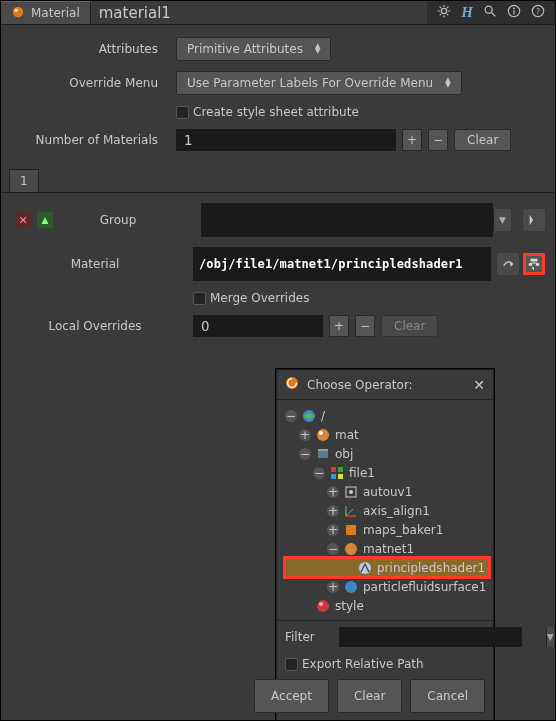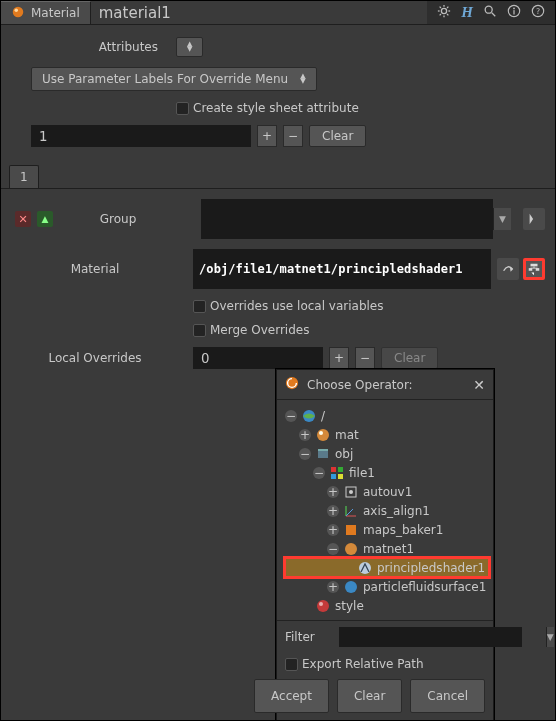--- a/index.html
+++ b/index.html
@@ -53,21 +53,21 @@
 
 .folder-tab-strip{display:flex;padding-left:8px;border-bottom:1px solid #1e1e1e;margin-top:4px}
 .folder-tab{background:var(--bg3);padding:4px 10px;border:1px solid #1e1e1e;border-bottom:none;border-radius:2px 2px 0 0}
 
 .mat-block{padding:10px 10px 14px 4px}
 .mat-top{display:flex;align-items:center;gap:6px;margin-bottom:10px}
 .mat-del{width:16px;height:16px;background:#5a2a2a;color:#f88;display:flex;align-items:center;justify-content:center;border-radius:2px;font-size:11px;cursor:pointer}
 .mat-up{width:16px;height:16px;background:#2a5a2a;color:#8f8;display:flex;align-items:center;justify-content:center;border-radius:2px;font-size:9px;cursor:pointer}
 .lbl2{width:165px;text-align:center;padding-right:18px;color:var(--txt)}
 
-.wide-field{flex:1;background:var(--field);border:none;height:40px;color:var(--txt);padding:0 6px;font-size:12px}
+.wide-field{flex:1;background:var(--field);border:none;height:34px;color:var(--txt);padding:0 6px;font-size:12px}
 .path-bold{font-weight:bold;font-family:"Lucida Console",monospace;letter-spacing:.1px;color:#fff}
 .ddarrow{width:18px;height:22px;background:var(--bg3);display:flex;align-items:center;justify-content:center;color:#aaa;cursor:pointer;font-size:9px;border-left:1px solid #222}
 .side-btn{width:22px;height:22px;background:var(--bg3);display:flex;align-items:center;justify-content:center;cursor:pointer;border-radius:2px}
 .side-btn svg{width:14px;height:14px}
 .jump-curr{color:#ccc}
 .red-square{border:3px solid var(--red);padding:0}
 
 
 .dialog{
   position:absolute;
@@ -152,46 +152,49 @@
           <text x="8" y="11.5" text-anchor="middle" font-size="9" fill="#bbb">?</text>
         </svg>
     </span>
   </div>
 </div>
 
 <div class="parms">
   <div class="row">
     <div class="lbl">Attributes</div>
     <div class="dd">
+      <span>Primitive Attributes</span>
       <span class="chev">
           <span>▲</span>
           <span>▼</span>
         </span>
     </div>
   </div>
 
   <div class="row">
+    <div class="lbl">Override Menu</div>
     <div class="dd">
       <span>Use Parameter Labels For Override Menu</span>
       <span class="chev">
           <span>▲</span>
           <span>▼</span>
         </span>
     </div>
   </div>
 
   <div class="row">
     <div class="lbl"></div>
     <label class="chk">
       <span class="box"></span>
       <span>Create style sheet attribute</span>
     </label>
   </div>
 
   <div class="row">
+    <div class="lbl">Number of Materials</div>
     <div class="numfield">
       <input value="1" style="">
       <div class="pm">+</div>
       <div class="pm">−</div>
       <div class="btn-small">
           <span>Clear</span>
         </div>
     </div>
   </div>
 </div>
@@ -233,27 +236,20 @@
           <rect x="4" y="2" width="8" height="3" fill="#ddd"></rect>
           <rect x="2" y="7" width="4" height="3" fill="#ddd"></rect>
           <rect x="10" y="7" width="4" height="3" fill="#ddd"></rect>
           <line x1="8" y1="5" x2="8" y2="7" stroke="#ddd"></line>
           <line x1="4" y1="7" x2="12" y2="7" stroke="#ddd"></line>
           <path d="M5 12 L8 15 L8 12 Z" fill="#fff"></path>
         </svg>
     </div>
   </div>
 
-  <div class="row" style="padding-left:10px">
-    <div class="lbl2" style="width:178px"></div>
-    <label class="chk">
-      <span class="box"></span>
-      <span>Overrides use local variables</span>
-    </label>
-  </div>
   <div class="row" style="padding-left:10px">
     <div class="lbl2" style="width:178px"></div>
     <label class="chk">
       <span class="box"></span>
       <span>Merge Overrides</span>
     </label>
   </div>
 
   <div class="row" style="padding-left:10px">
     <div class="lbl2" style="width:178px">Local Overrides</div>

